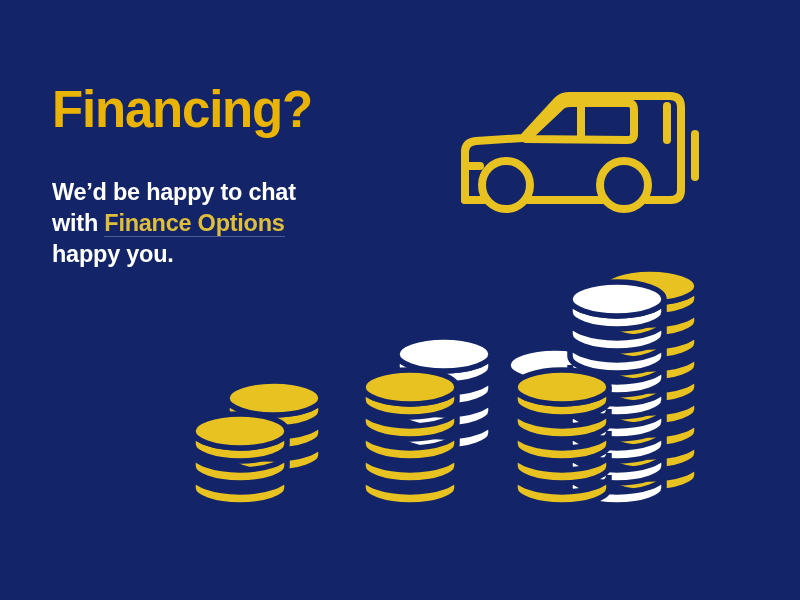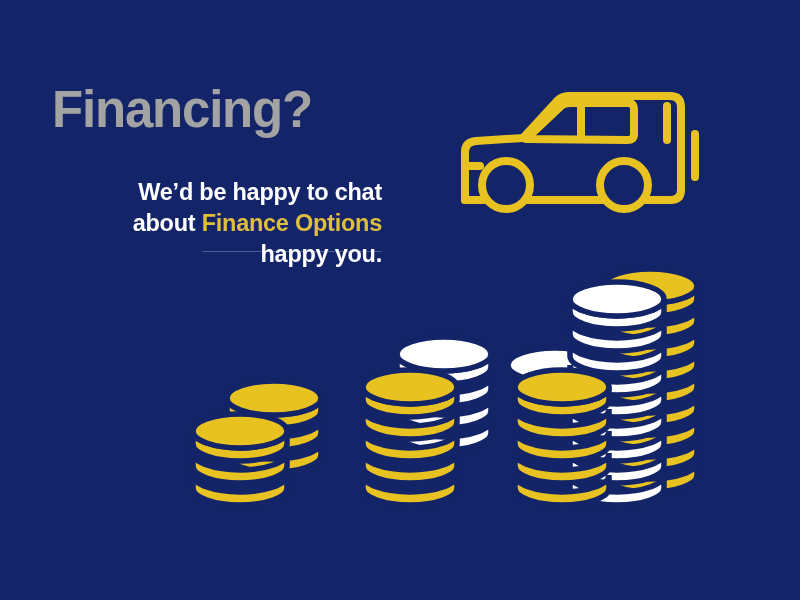--- a/index.html
+++ b/index.html
@@ -24,42 +24,41 @@
   #text-block {
     position: absolute;
     left: 52px;
     top: 83px;
     width: 400px;
   }
   #headline {
     font-family: "Liberation Sans", sans-serif;
     font-size: 51px;
     font-weight: bold;
-    color: #a3a3a3;
+    color: #eab308;
     letter-spacing: -1.2px;
     line-height: 1.05;
     margin: 0;
     white-space: nowrap;
   }
   #subcopy {
     margin: 0;
     padding-top: 40px;
     font-family: "Liberation Sans", sans-serif;
     font-size: 23.5px;
     font-weight: bold;
     color: #ffffff;
     line-height: 1.33;
     letter-spacing: -0.25px;
     width: 330px;
-    text-align: right;
   }
   .gold-link {
     color: #dfbe3c;
     border-bottom: 1.5px solid #4d5c94;
-    padding-bottom: 15px;
+    padding-bottom: 0;
   }
 
   
   #car-icon {
     position: absolute;
     left: 448px;
     top: 82px;
     width: 265px;
     height: 135px;
   }
@@ -76,21 +75,21 @@
 </head>
 <body>
 
 <div id="slide">
 
   <div id="text-block">
     <h1 id="headline">Financing?</h1>
 
     <p id="subcopy">
       <span>We’d be happy to chat</span><br>
-      <span>about </span><span class="gold-link">Finance Options</span><br>
+      <span>with </span><span class="gold-link">Finance Options</span><br>
       <span>happy you.</span>
     </p>
   </div>
 
   <div id="car-icon">
     <svg viewBox="0 0 265 135" width="265" height="135" fill="none">
       <g stroke="#e8c220" stroke-width="8" stroke-linecap="round" stroke-linejoin="round" fill="none">
 
         <path d="M 17 118
                  L 17 70

